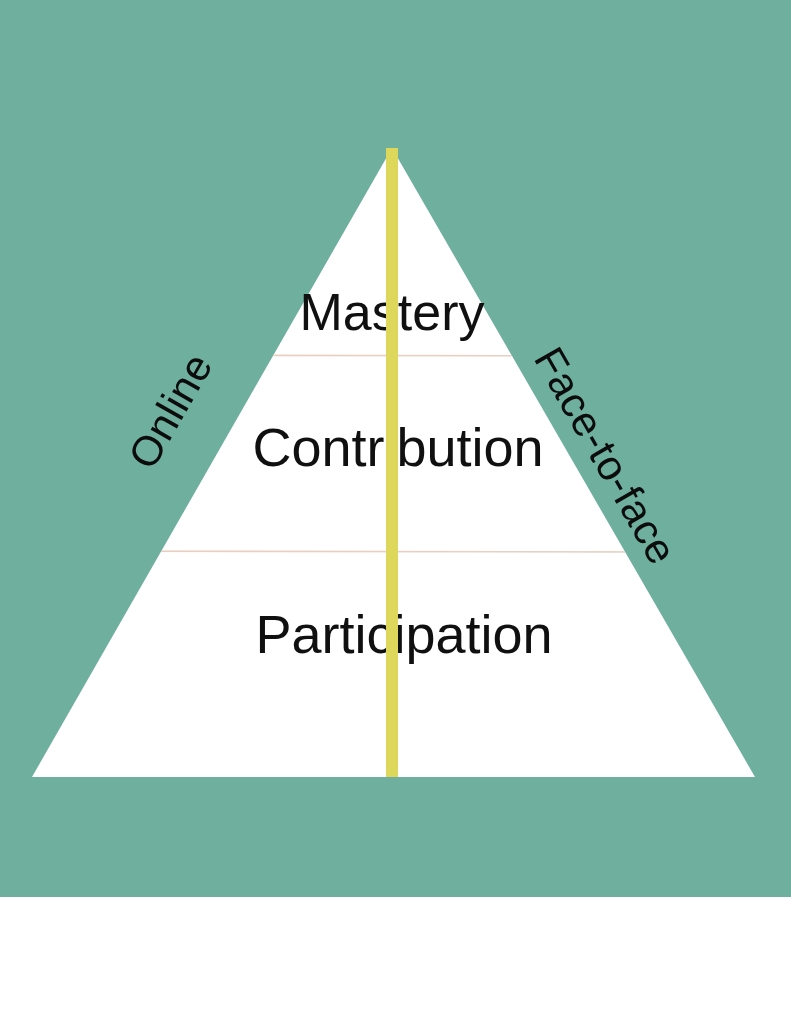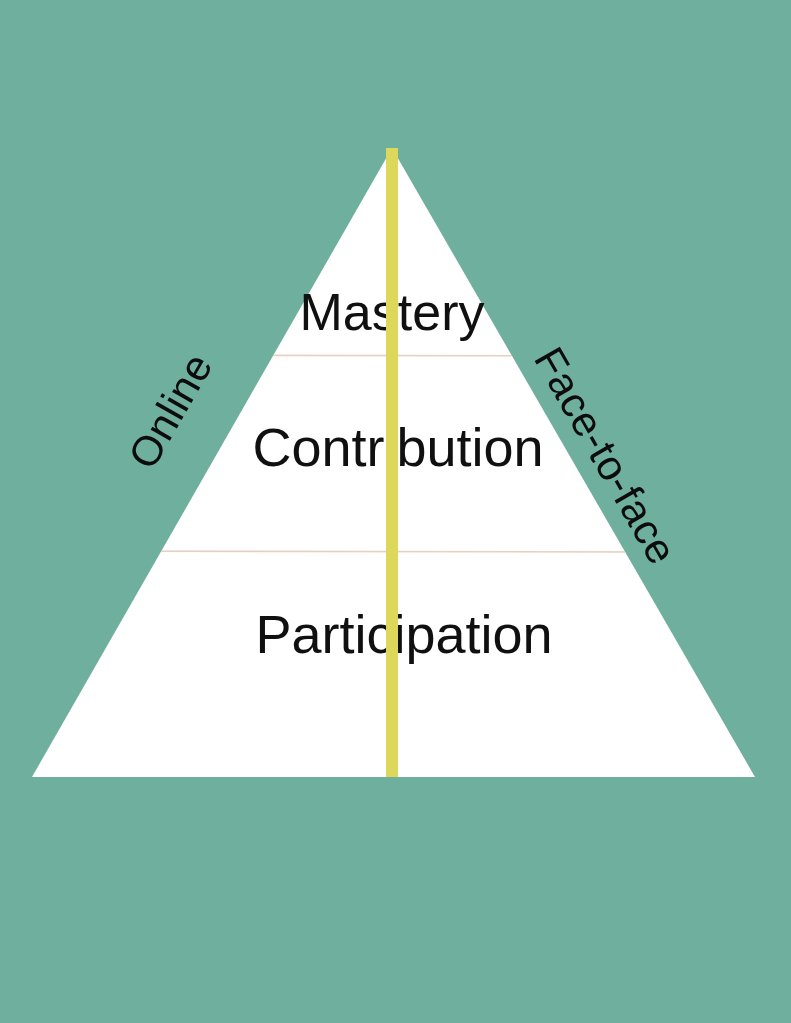--- a/index.html
+++ b/index.html
@@ -9,21 +9,21 @@
   }
   body {
     width: 791px;
     height: 1023px;
     overflow: hidden;
     font-family: "Liberation Sans", sans-serif;
   }
   #canvas {
     position: relative;
     width: 791px;
-    height: 1023px;
+    height: 897px;
     background: #b91c1c;
     overflow: hidden;
   }
   #pyramid-svg {
     position: absolute;
     left: 0;
     top: 0;
     width: 791px;
     height: 1023px;
     display: block;

